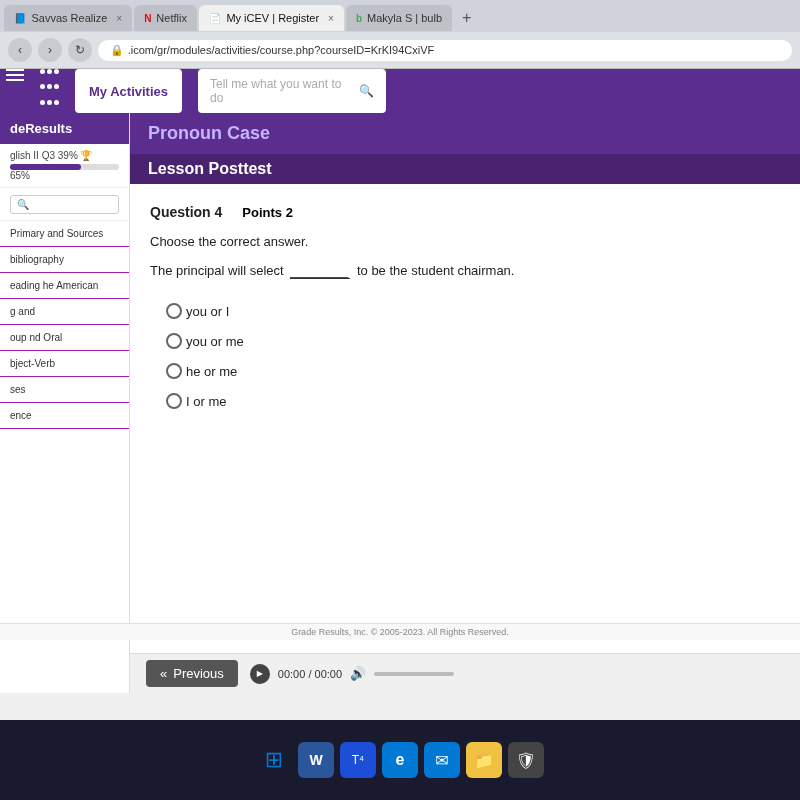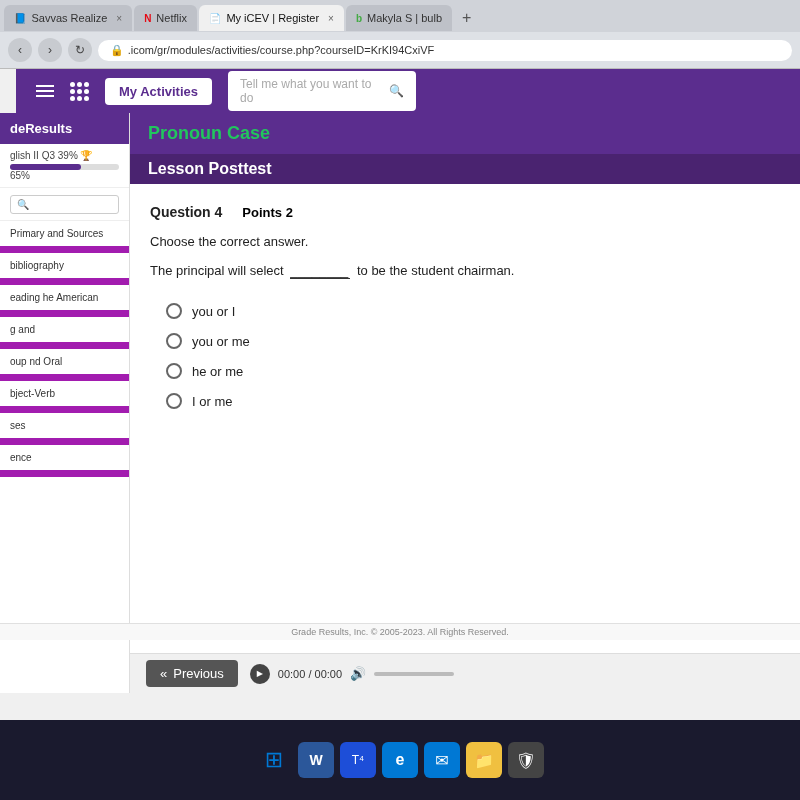--- a/index.html
+++ b/index.html
@@ -125,25 +125,23 @@
     .app-container {
       display: flex;
       flex-direction: column;
       height: calc(720px - 96px);
     }
 
     
     .top-nav {
       background: #5b2d8e;
       display: flex;
-      align-items: center;
-      padding: 0 20px;
+      padding: 0 6px;
       height: 44px;
       gap: 16px;
-      margin-left: 16px;
     }
 
     .hamburger-icon {
       color: white;
       font-size: 18px;
       cursor: pointer;
       display: flex;
       flex-direction: column;
       gap: 3px;
     }
@@ -254,35 +252,35 @@
 
     .sidebar-items {
       flex: 1;
       overflow-y: auto;
     }
 
     .sidebar-item {
       padding: 7px 10px;
       font-size: 10px;
       color: #333;
-      border-bottom: 7px solid #a21caf;
+      border-bottom: 1px solid #a21caf;
       cursor: pointer;
     }
 
     
     .content-panel {
       flex: 1;
       display: flex;
       flex-direction: column;
       overflow: hidden;
     }
 
     .content-header {
       background: #5b2d8e;
-      color: #22c55e;
+      color: #c4b5fd;
       padding: 10px 18px;
     }
 
     .content-title {
       font-size: 18px;
       font-weight: bold;
     }
 
     .content-subtitle {
       background: #4a2370;
@@ -339,21 +337,21 @@
     .options-list {
       display: flex;
       flex-direction: column;
       gap: 14px;
       margin-left: 16px;
     }
 
     .option-item {
       display: flex;
       align-items: center;
-      gap: 10px;
+      gap: 4px;
       font-size: 13px;
       color: #222;
       cursor: pointer;
     }
 
     .radio-circle {
       width: 16px;
       height: 16px;
       border-radius: 50%;
       border: 2px solid #666;

